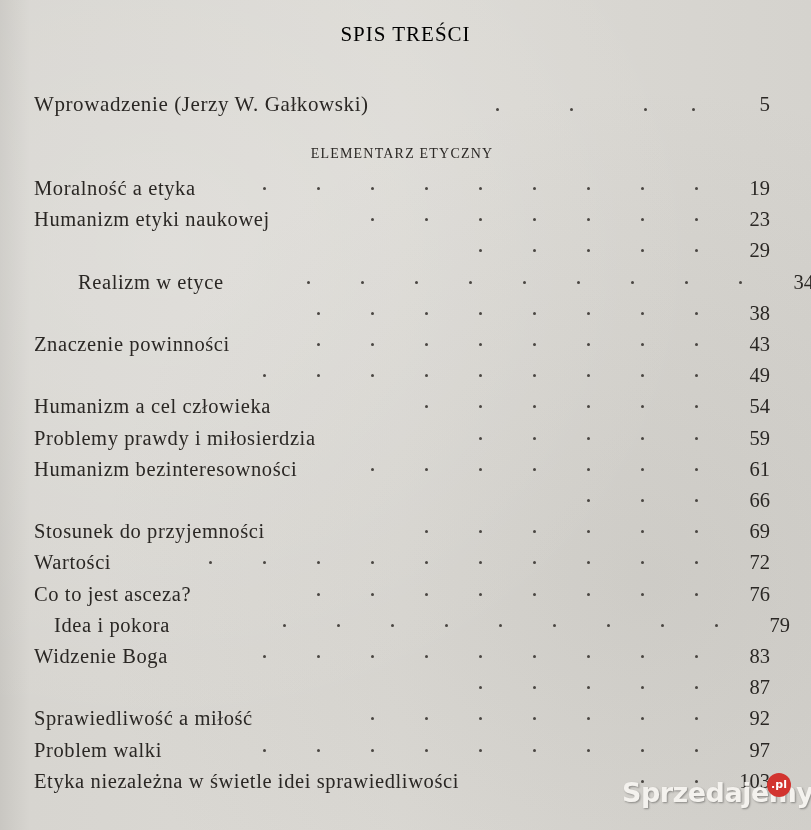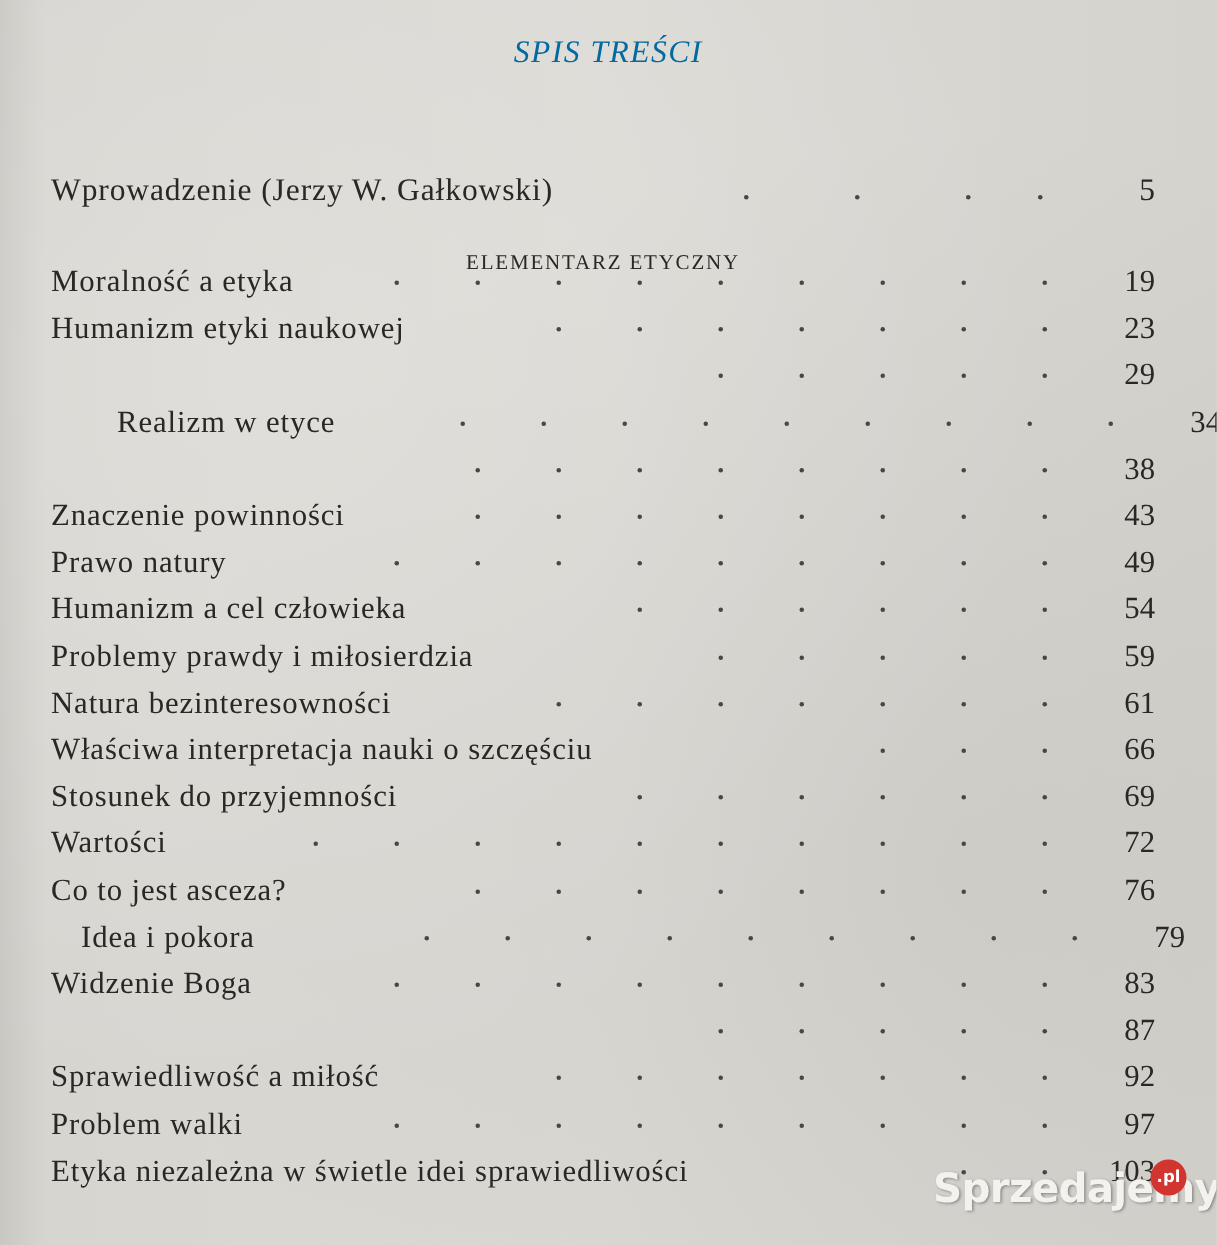--- a/index.html
+++ b/index.html
@@ -10,34 +10,31 @@
       radial-gradient(ellipse at 20% 30%, rgba(255,255,255,0.18), transparent 60%),
       radial-gradient(ellipse at 80% 70%, rgba(160,158,152,0.18), transparent 60%),
       linear-gradient(90deg, #c9c7c2 0px, #d7d5d0 30px, #dcdad5 400px, #d5d3ce 811px);
     font-family: "DejaVu Serif", "Liberation Serif", serif;
     color: #2a2724;
     position: relative;
   }
   .page { position: absolute; left: 0; top: 0; width: 811px; height: 830px; }
   .title {
     position: absolute; top: 22px; left: 0; width: 811px; text-align: center;
-    font-size: 21px; letter-spacing: 1px; color: #0369a1;
+    font-size: 21px; letter-spacing: 1px; color: #000000;
     font-family: "Liberation Serif", serif;
-    font-style: italic;
   }
   .intro {
     position: absolute; top: 92px; left: 34px; width: 736px; height: 30px;
     font-size: 21px;
-    margin-top: 22px;
   }
   .section {
     position: absolute; top: 146px; left: 0; width: 804px; text-align: center;
     font-size: 14px; letter-spacing: 1.2px;
     font-family: "Liberation Serif", serif;
-    margin-top: 22px;
   }
   .row {
     position: absolute; left: 34px; width: 736px; height: 30px;
     font-size: 20.5px; line-height: 30px;
   }
   .row .label, .intro .label {
     position: absolute; left: 0; top: 0; white-space: nowrap;
     letter-spacing: 0.6px;
     font-family: "Liberation Serif", serif;
   }
@@ -160,21 +157,20 @@
           <i class="dot" style="left: 391px;"></i>
           <i class="dot" style="left: 445px;"></i>
           <i class="dot" style="left: 499px;"></i>
           <i class="dot" style="left: 553px;"></i>
           <i class="dot" style="left: 607px;"></i>
           <i class="dot" style="left: 661px;"></i>
         </span>
         <span class="page-num">43</span>
       </div>
       <div class="row" style="top: 360.2px;">
-        <span class="label">Prawo natury</span>
         <span class="dots">
           <i class="dot" style="left: 229px;"></i>
           <i class="dot" style="left: 283px;"></i>
           <i class="dot" style="left: 337px;"></i>
           <i class="dot" style="left: 391px;"></i>
           <i class="dot" style="left: 445px;"></i>
           <i class="dot" style="left: 499px;"></i>
           <i class="dot" style="left: 553px;"></i>
           <i class="dot" style="left: 607px;"></i>
           <i class="dot" style="left: 661px;"></i>
@@ -198,34 +194,33 @@
         <span class="dots">
           <i class="dot" style="left: 445px;"></i>
           <i class="dot" style="left: 499px;"></i>
           <i class="dot" style="left: 553px;"></i>
           <i class="dot" style="left: 607px;"></i>
           <i class="dot" style="left: 661px;"></i>
         </span>
         <span class="page-num">59</span>
       </div>
       <div class="row" style="top: 453.8px;">
-        <span class="label">Natura bezinteresowności</span>
+        <span class="label">Humanizm bezinteresowności</span>
         <span class="dots">
           <i class="dot" style="left: 337px;"></i>
           <i class="dot" style="left: 391px;"></i>
           <i class="dot" style="left: 445px;"></i>
           <i class="dot" style="left: 499px;"></i>
           <i class="dot" style="left: 553px;"></i>
           <i class="dot" style="left: 607px;"></i>
           <i class="dot" style="left: 661px;"></i>
         </span>
         <span class="page-num">61</span>
       </div>
       <div class="row" style="top: 485px;">
-        <span class="label">Właściwa interpretacja nauki o szczęściu</span>
         <span class="dots">
           <i class="dot" style="left: 553px;"></i>
           <i class="dot" style="left: 607px;"></i>
           <i class="dot" style="left: 661px;"></i>
         </span>
         <span class="page-num">66</span>
       </div>
       <div class="row" style="top: 516.2px;">
         <span class="label">Stosunek do przyjemności</span>
         <span class="dots">

